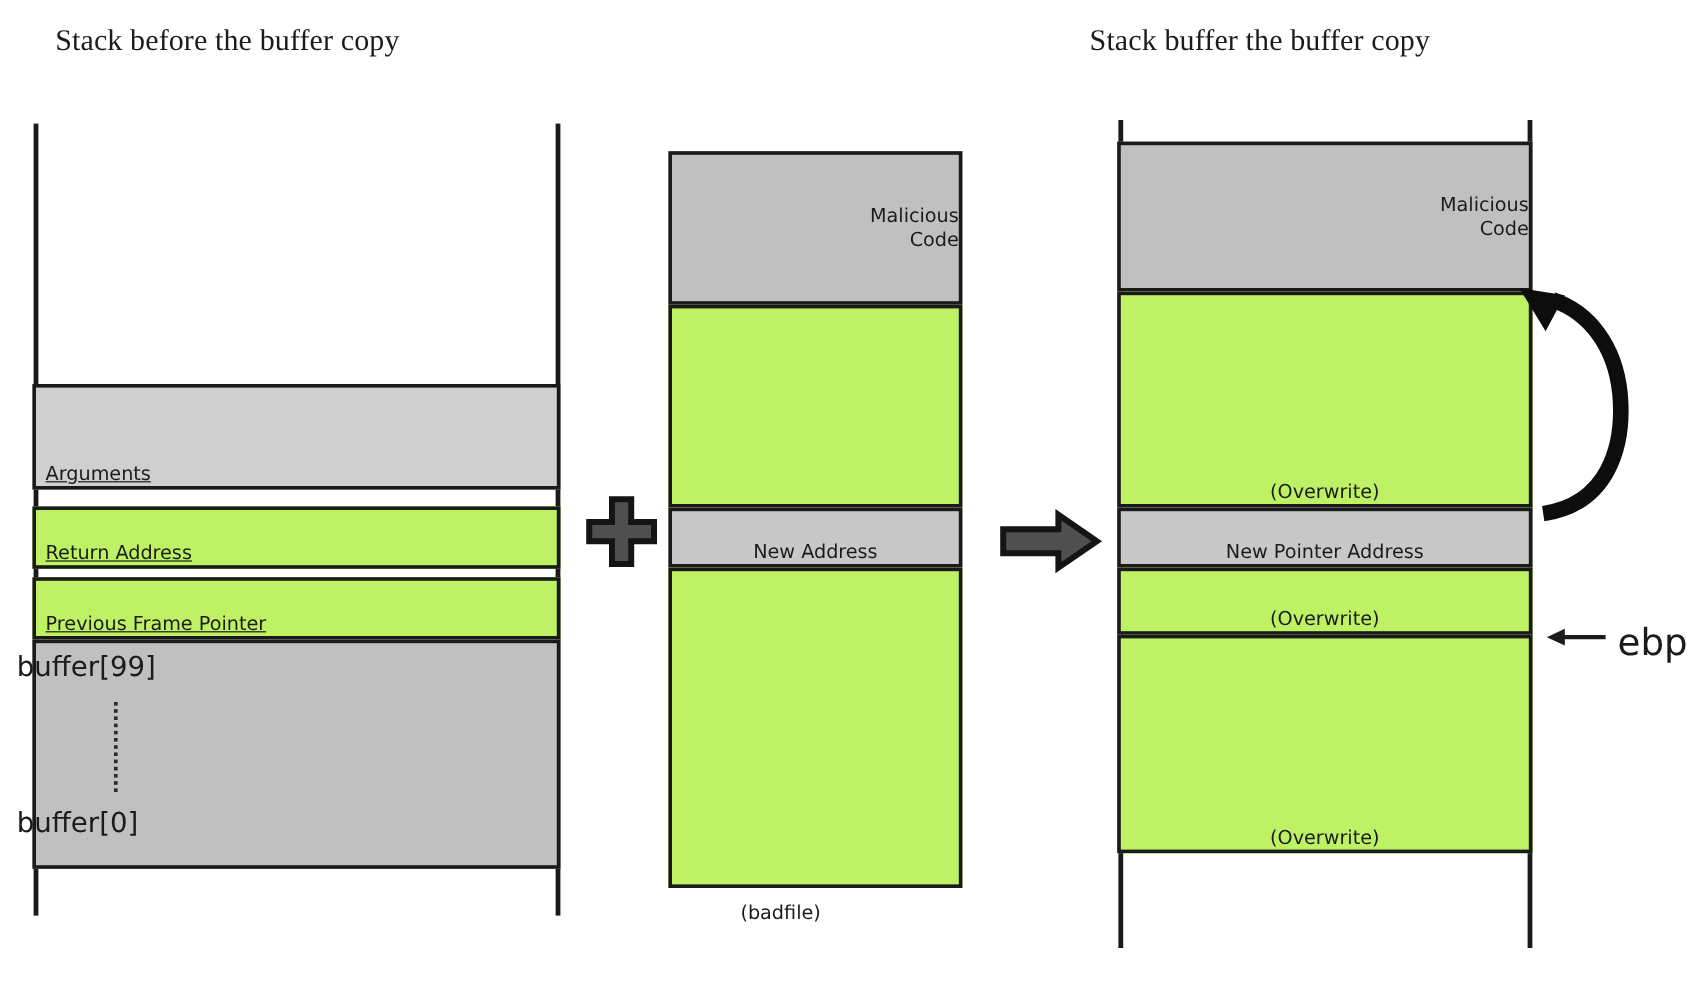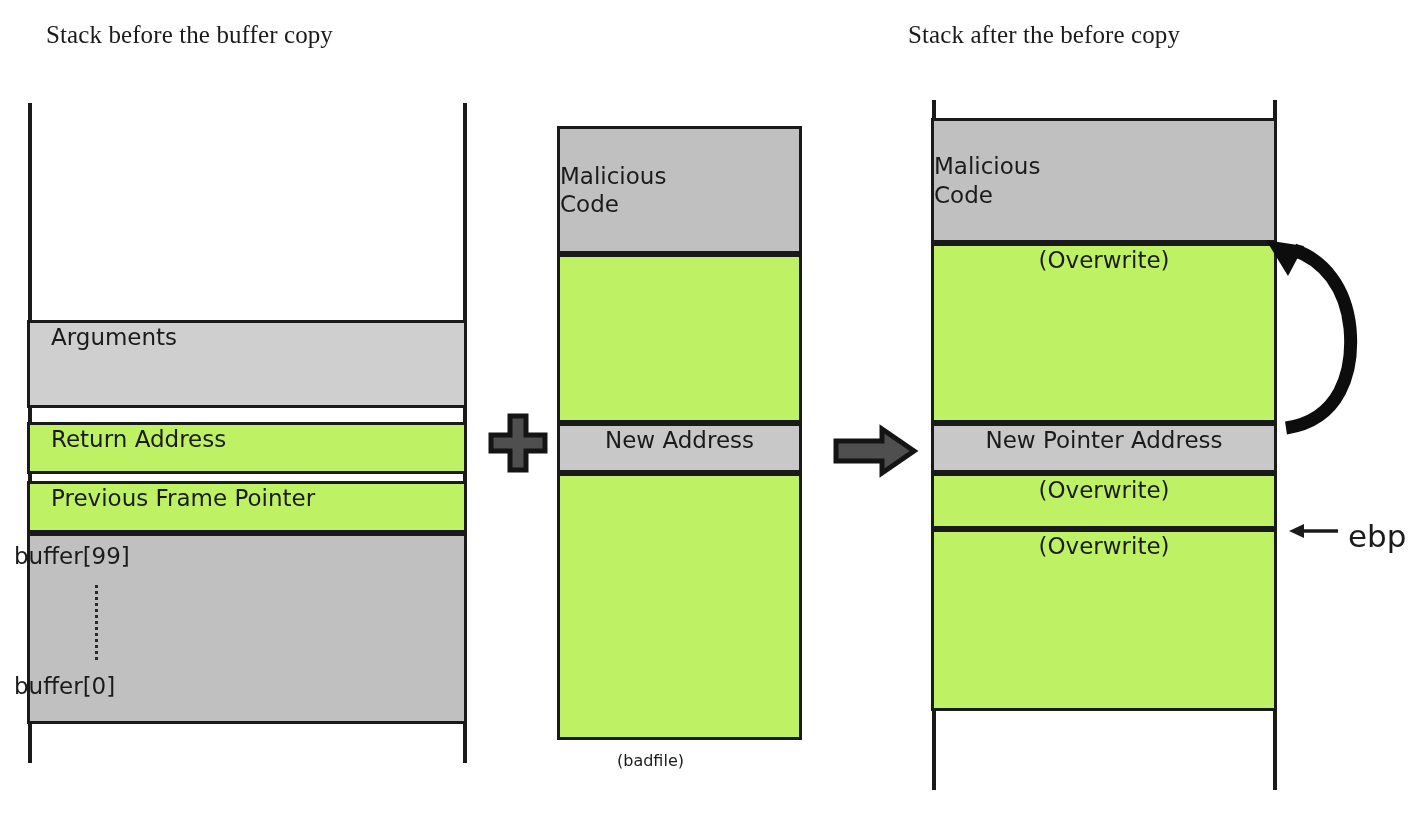--- a/index.html
+++ b/index.html
@@ -39,28 +39,29 @@
     width: 4px;
     background: #1a1a1a;
   }
 
   
   .box {
     position: absolute;
     box-sizing: border-box;
     border: 3px solid #1a1a1a;
     display: flex;
-    align-items: flex-start;
-    font-size: 23px;
+    align-items: flex-end;
+    font-size: 16px;
     line-height: 1.22;
     color: #1b1b1b;
   }
   .box.left-align {
     justify-content: flex-start;
-    padding-left: 21px;
+    padding-left: 8px;
+    text-decoration: underline;
   }
   .box.center-align {
     justify-content: center;
     text-align: center;
   }
   .fill-dark   { background: #c0c0c0; }
   .fill-mid    { background: #cfcfcf; }
   .fill-light  { background: #bef264; }
 
   
@@ -104,21 +105,21 @@
   }
   svg { display: block; overflow: visible; }
 </style>
 </head>
 <body>
 
 <div class="canvas">
 
   <div class="title" id="title-left">Stack before the buffer copy</div>
 
-  <div class="title" id="title-right">Stack after the before copy</div>
+  <div class="title" id="title-right">Stack buffer the buffer copy</div>
 
   <div>
 
     <div class="rail" style="left:28px; top:103px; height:660px;"></div>
     <div class="rail" style="left:463px; top:103px; height:660px;"></div>
 
     <div class="box left-align fill-mid" style="left:27px; top:320px; width:440px; height:88px;">
       <span>Arguments</span>
     </div>
 

